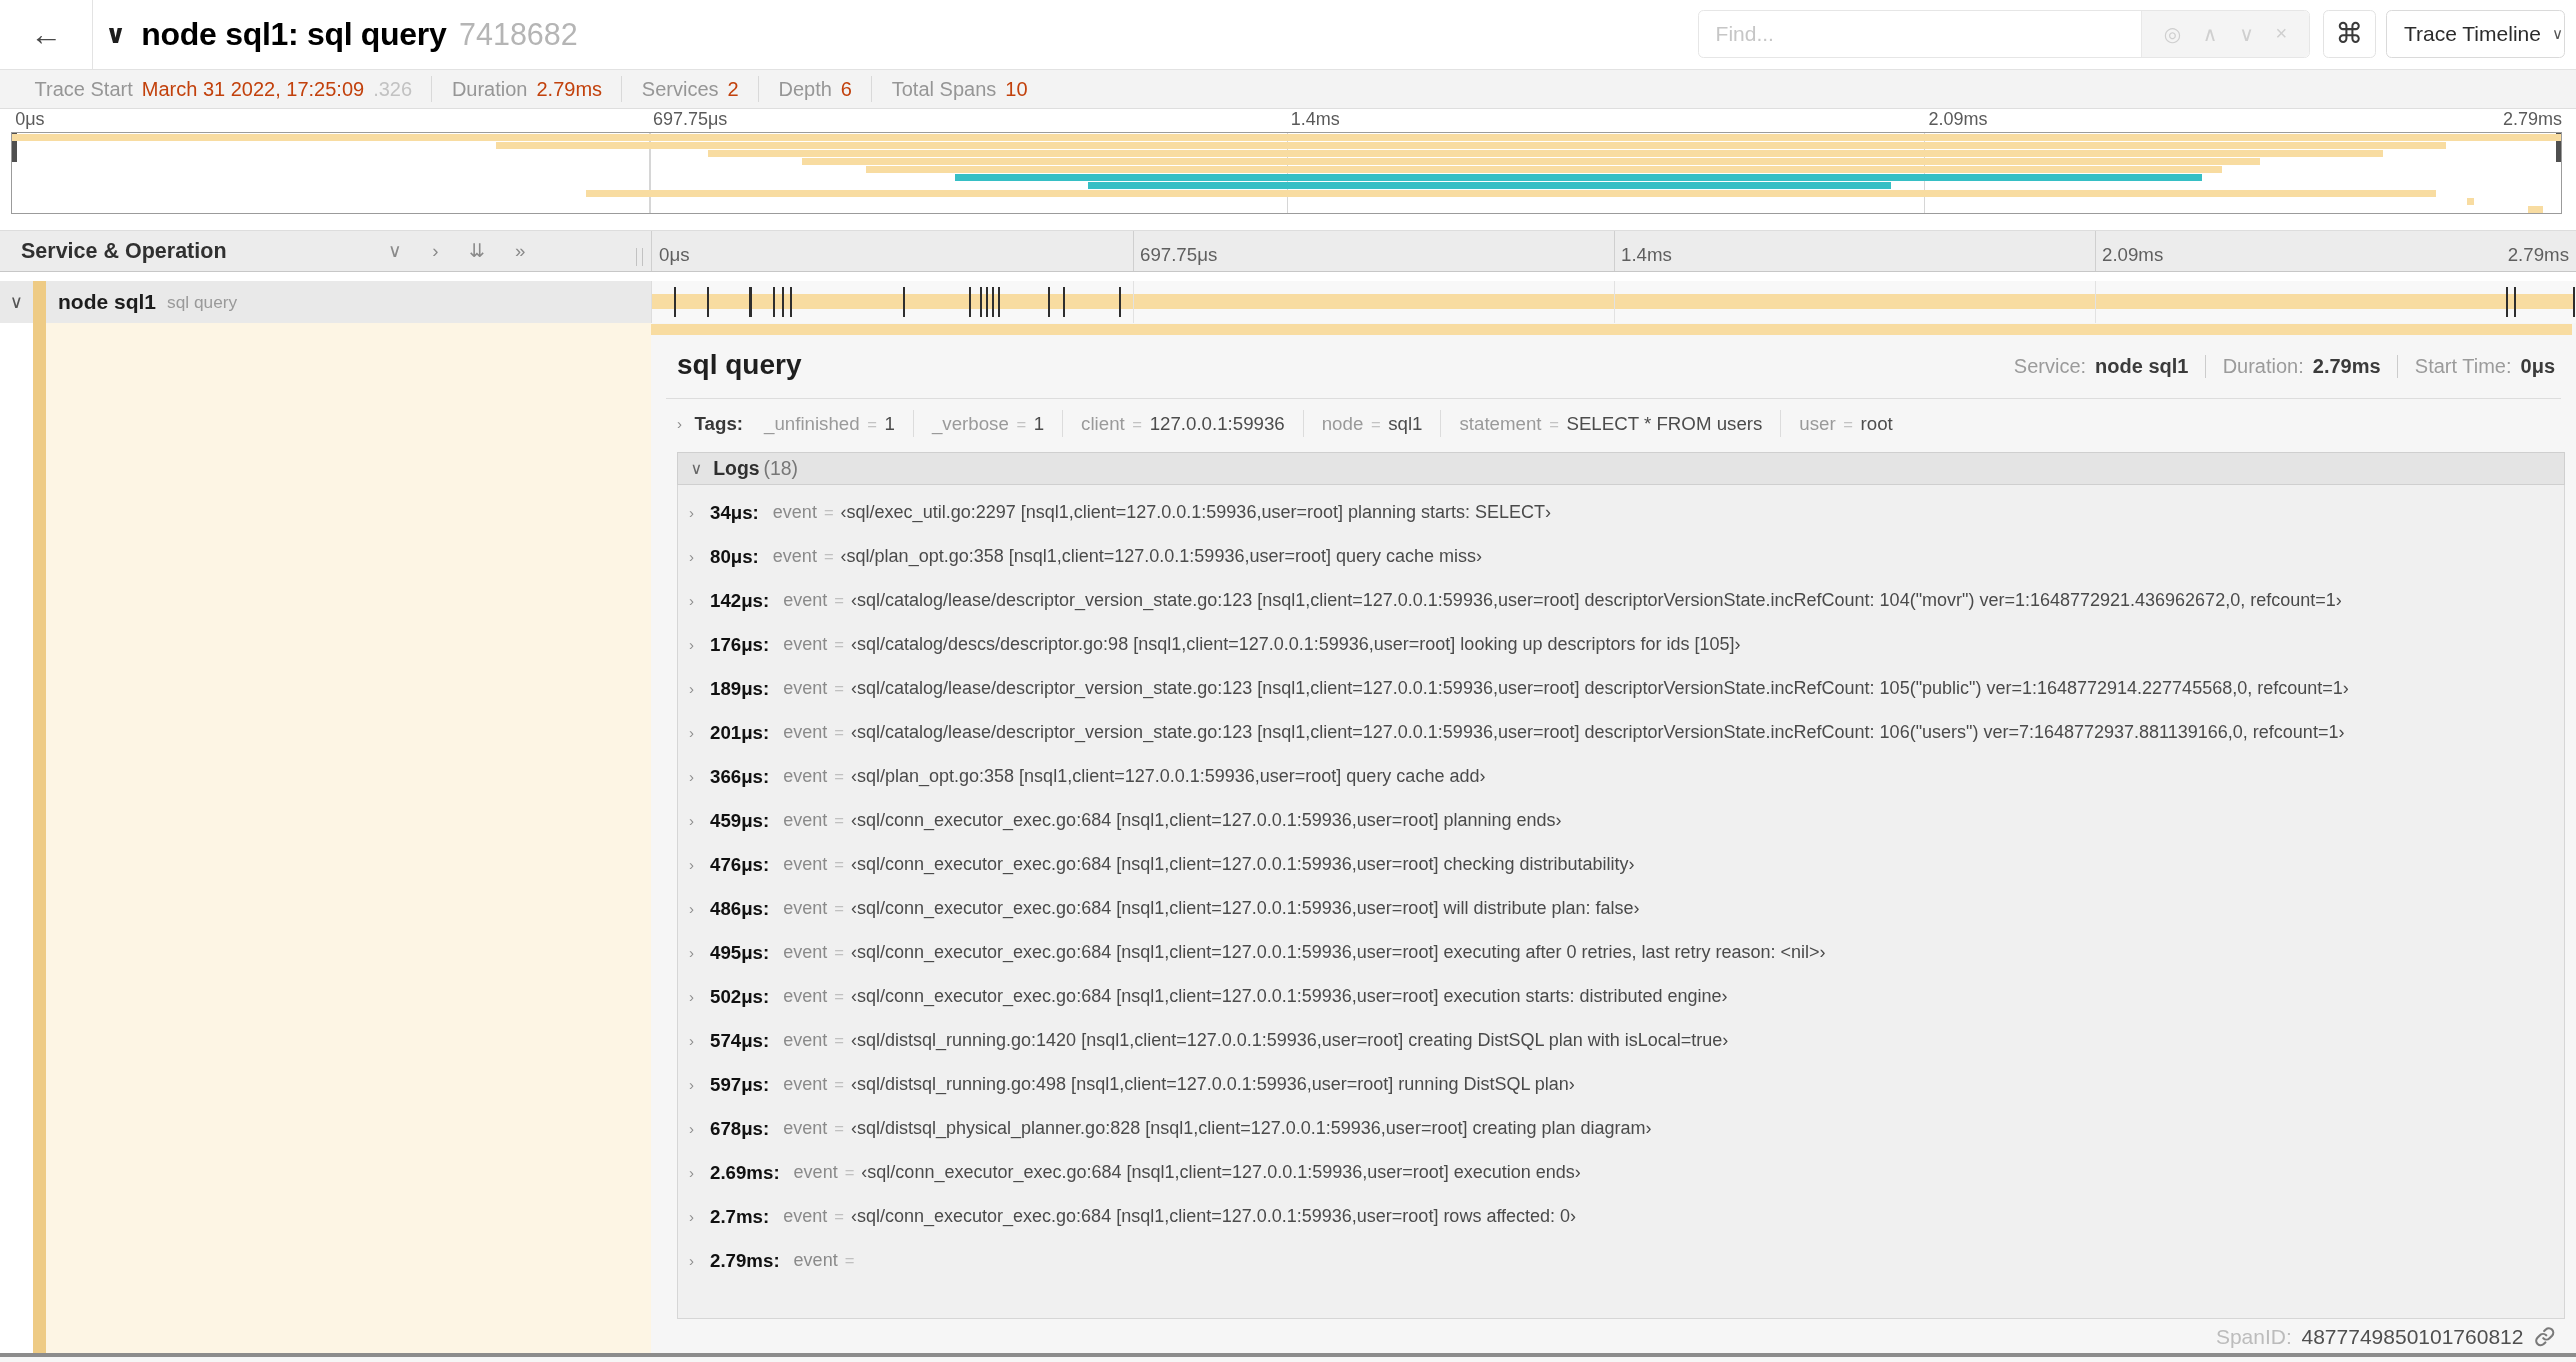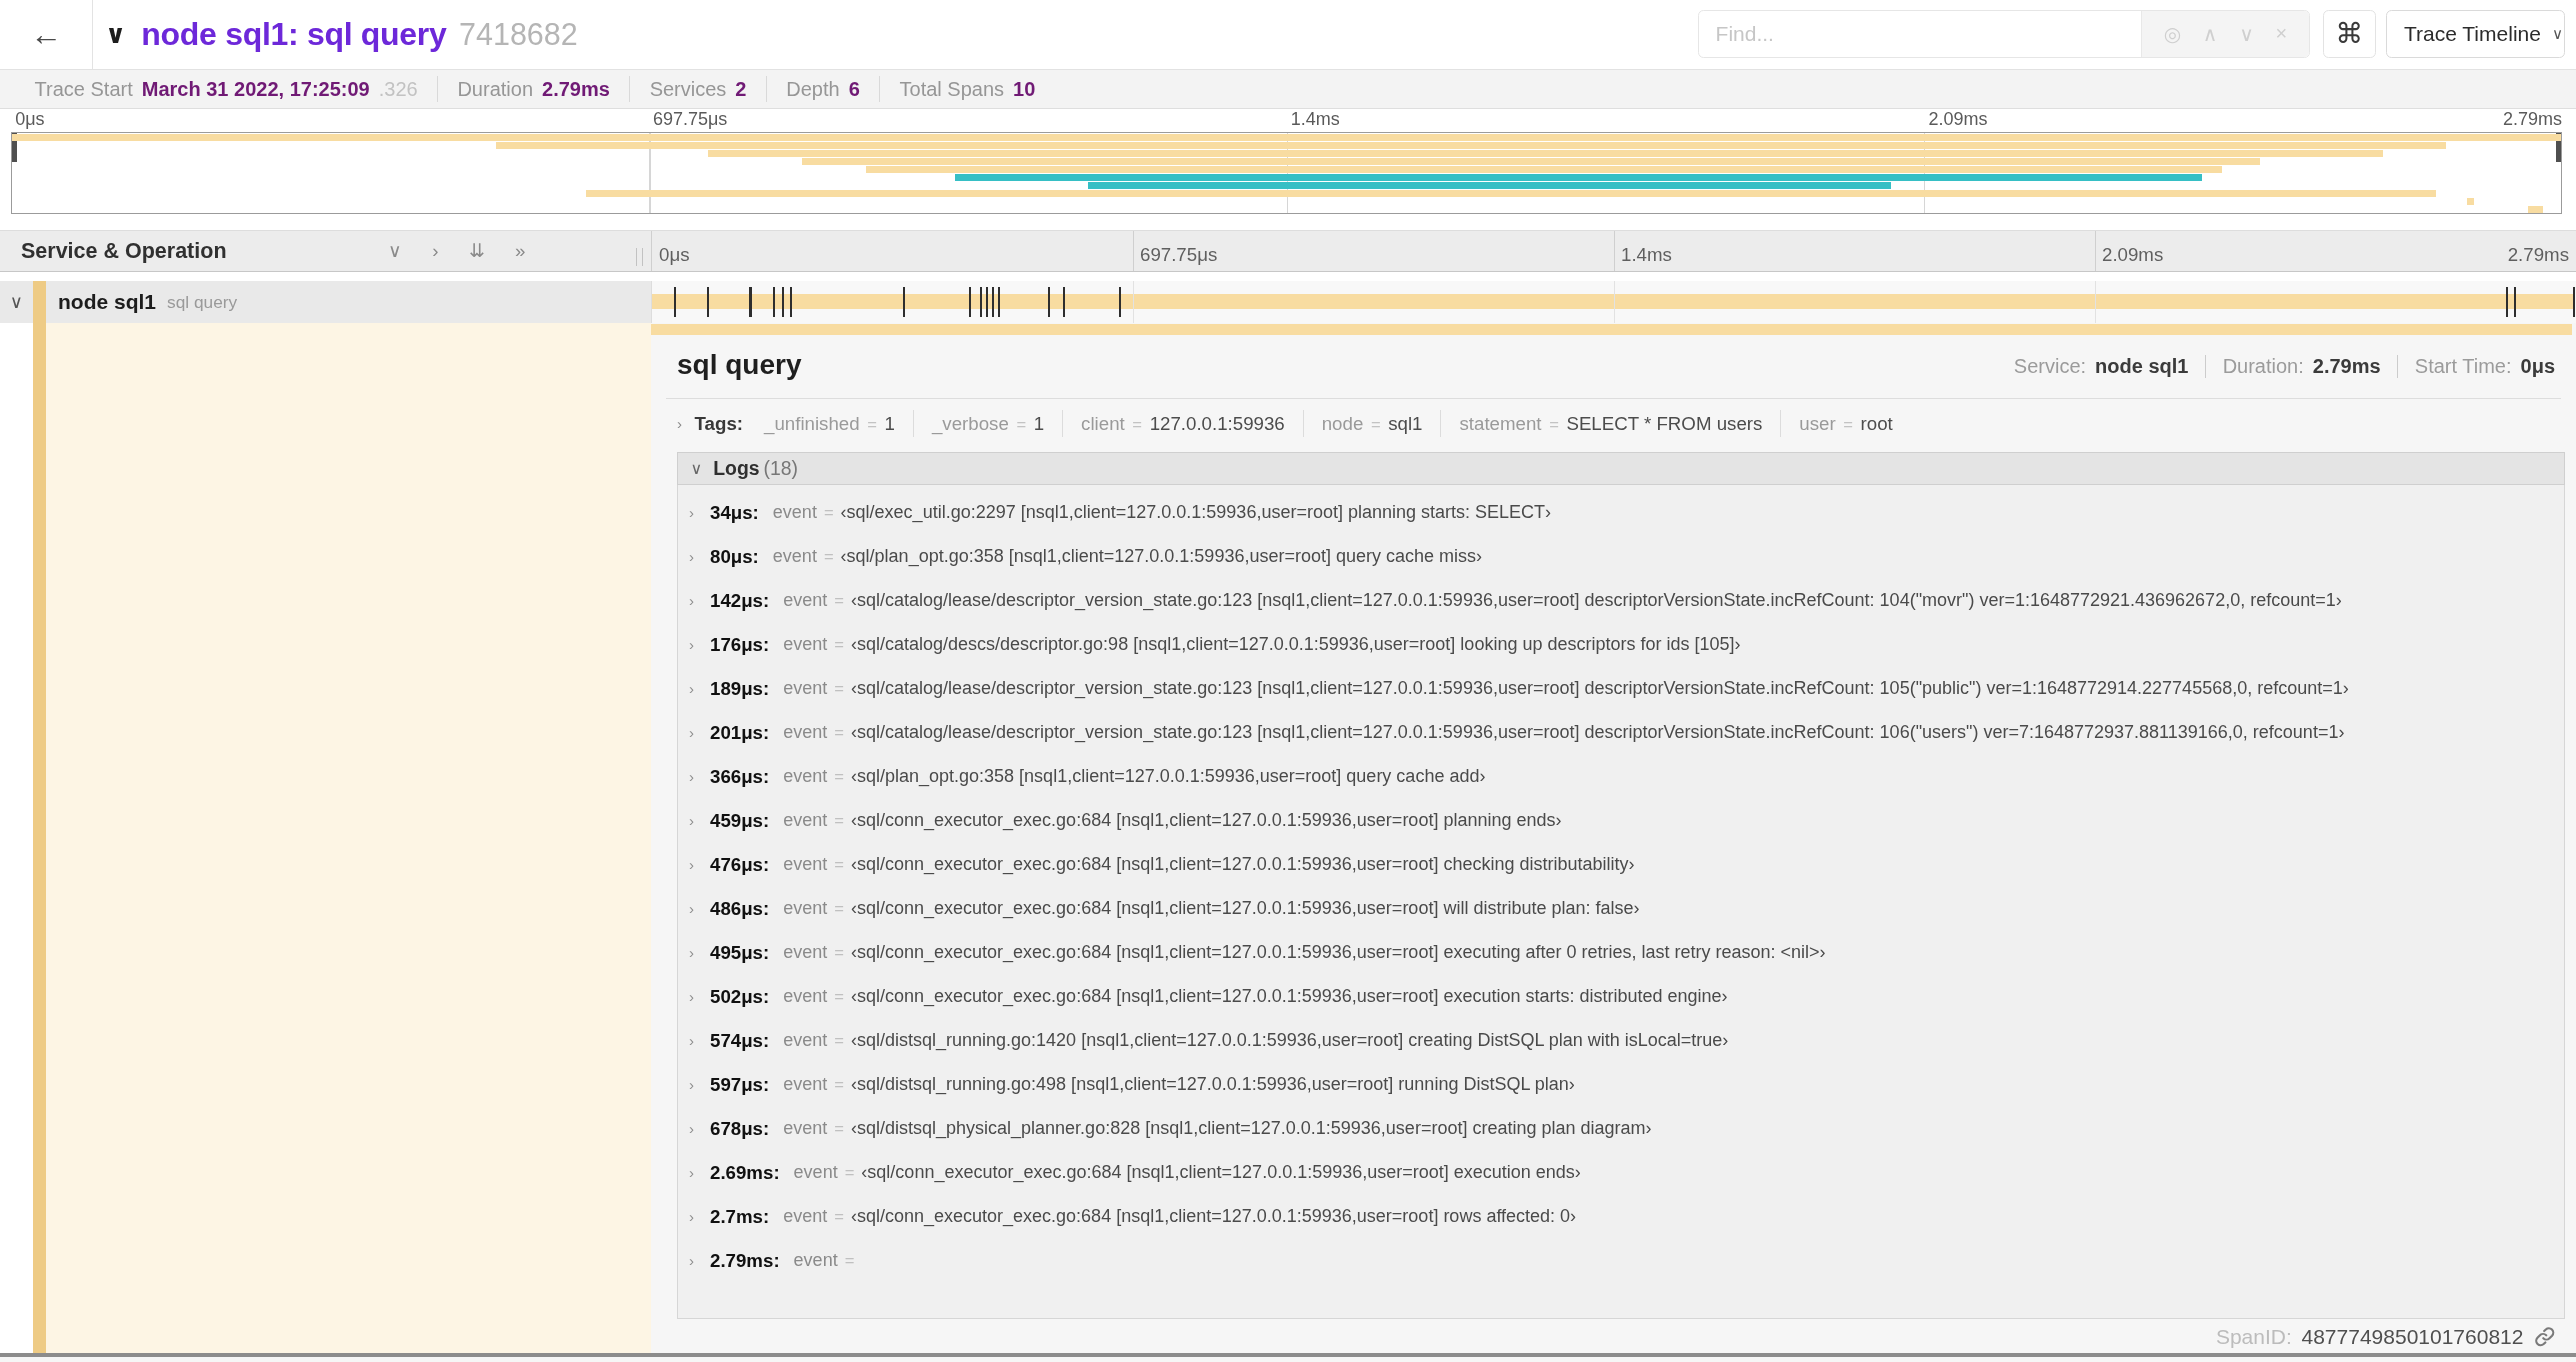--- a/index.html
+++ b/index.html
@@ -6,21 +6,21 @@
   html,body { background:#fff; }
   body { font-family:"Liberation Sans","DejaVu Sans",sans-serif; }
   #app { position:relative; width:2576px; height:1363px; background:#fff; overflow:hidden; }
 
   
   .top-header { position:absolute; left:0; top:0; width:2576px; height:69px; background:#fff; }
   .back-btn { position:absolute; left:0; top:0; width:93px; height:69px; border-right:1.4px solid #e3e3e3;
               display:flex; align-items:center; justify-content:center; font-size:32px; color:#4a4a4a; cursor:pointer; }
   .title-area { position:absolute; left:105px; top:0; height:69px; display:flex; align-items:center; }
   .title-collapse { font-size:26px; font-weight:700; color:#1d1d1d; margin-right:15.2px; }
-  .page-title { font-size:32px; font-weight:700; color:#6d28d9; letter-spacing:-0.3px; }
+  .page-title { font-size:32px; font-weight:700; color:#000000; letter-spacing:-0.3px; }
   .trace-id { font-size:30.5px; font-weight:400; color:#b5b5b5; margin-left:12.5px; }
 
   .find-box { position:absolute; left:1698px; top:9.7px; width:612px; height:48px; border:1.4px solid #e6e6e6;
               border-radius:5.5px; background:#fff; display:flex; overflow:hidden; }
   .find-input { flex:1; border:none; outline:none; font-size:21px; color:#444; padding:0 16.6px; background:transparent;
                 font-family:inherit; }
   .find-input::placeholder { color:#c6c6c6; }
   .find-controls { width:168px; background:#f4f4f4; border-left:1.4px solid #e8e8e8; display:flex;
                    align-items:center; justify-content:space-evenly; }
   .find-ctrl { font-size:20px; color:#cfcfcf; cursor:pointer; }
@@ -31,21 +31,21 @@
               font-size:21px; color:#2c2c2c; cursor:pointer; background:#fff;padding-left:16px; }
   .view-btn .chev { font-size:15.2px; color:#555; }
 
   
   .meta-bar { position:absolute; left:0; top:69px; width:2576px; height:40px; background:#f3f3f3;
               border-top:0.7px solid #e2e2e2; border-bottom:0.7px solid #dedede; display:flex; align-items:center;
               padding-left:15.2px; font-size:20px; }
   .meta-item { display:flex; align-items:baseline; gap:9px; padding:1.4px 19.4px; }
   .meta-item + .meta-item { border-left:1.4px solid #d9d9d9; }
   .meta-label { color:#969696; }
-  .meta-value { color:#701a75; font-weight:700; }
+  .meta-value { color:#c2410c; font-weight:400; }
   .meta-suffix { color:#c2c2c2; font-weight:400; }
 
   
   .minimap-labels { position:absolute; left:11px; top:109px; width:2551px; height:21px; font-size:18px; color:#5a5a5a; }
   .mm-label { position:absolute; top:0; white-space:nowrap; }
   .minimap { position:absolute; left:11px; top:132px; width:2551px; height:82px; background:#fff;
              border:1.4px solid #9b9b9b; cursor:crosshair; }
   .mm-grid { position:absolute; top:0; bottom:0; width:1.4px; background:#d6d6d6; }
   .mm-span { position:absolute; height:7px; }
   .mm-handle { position:absolute; top:0; width:4.8px; height:29px; background:#4f4f4f; cursor:ew-resize; }

